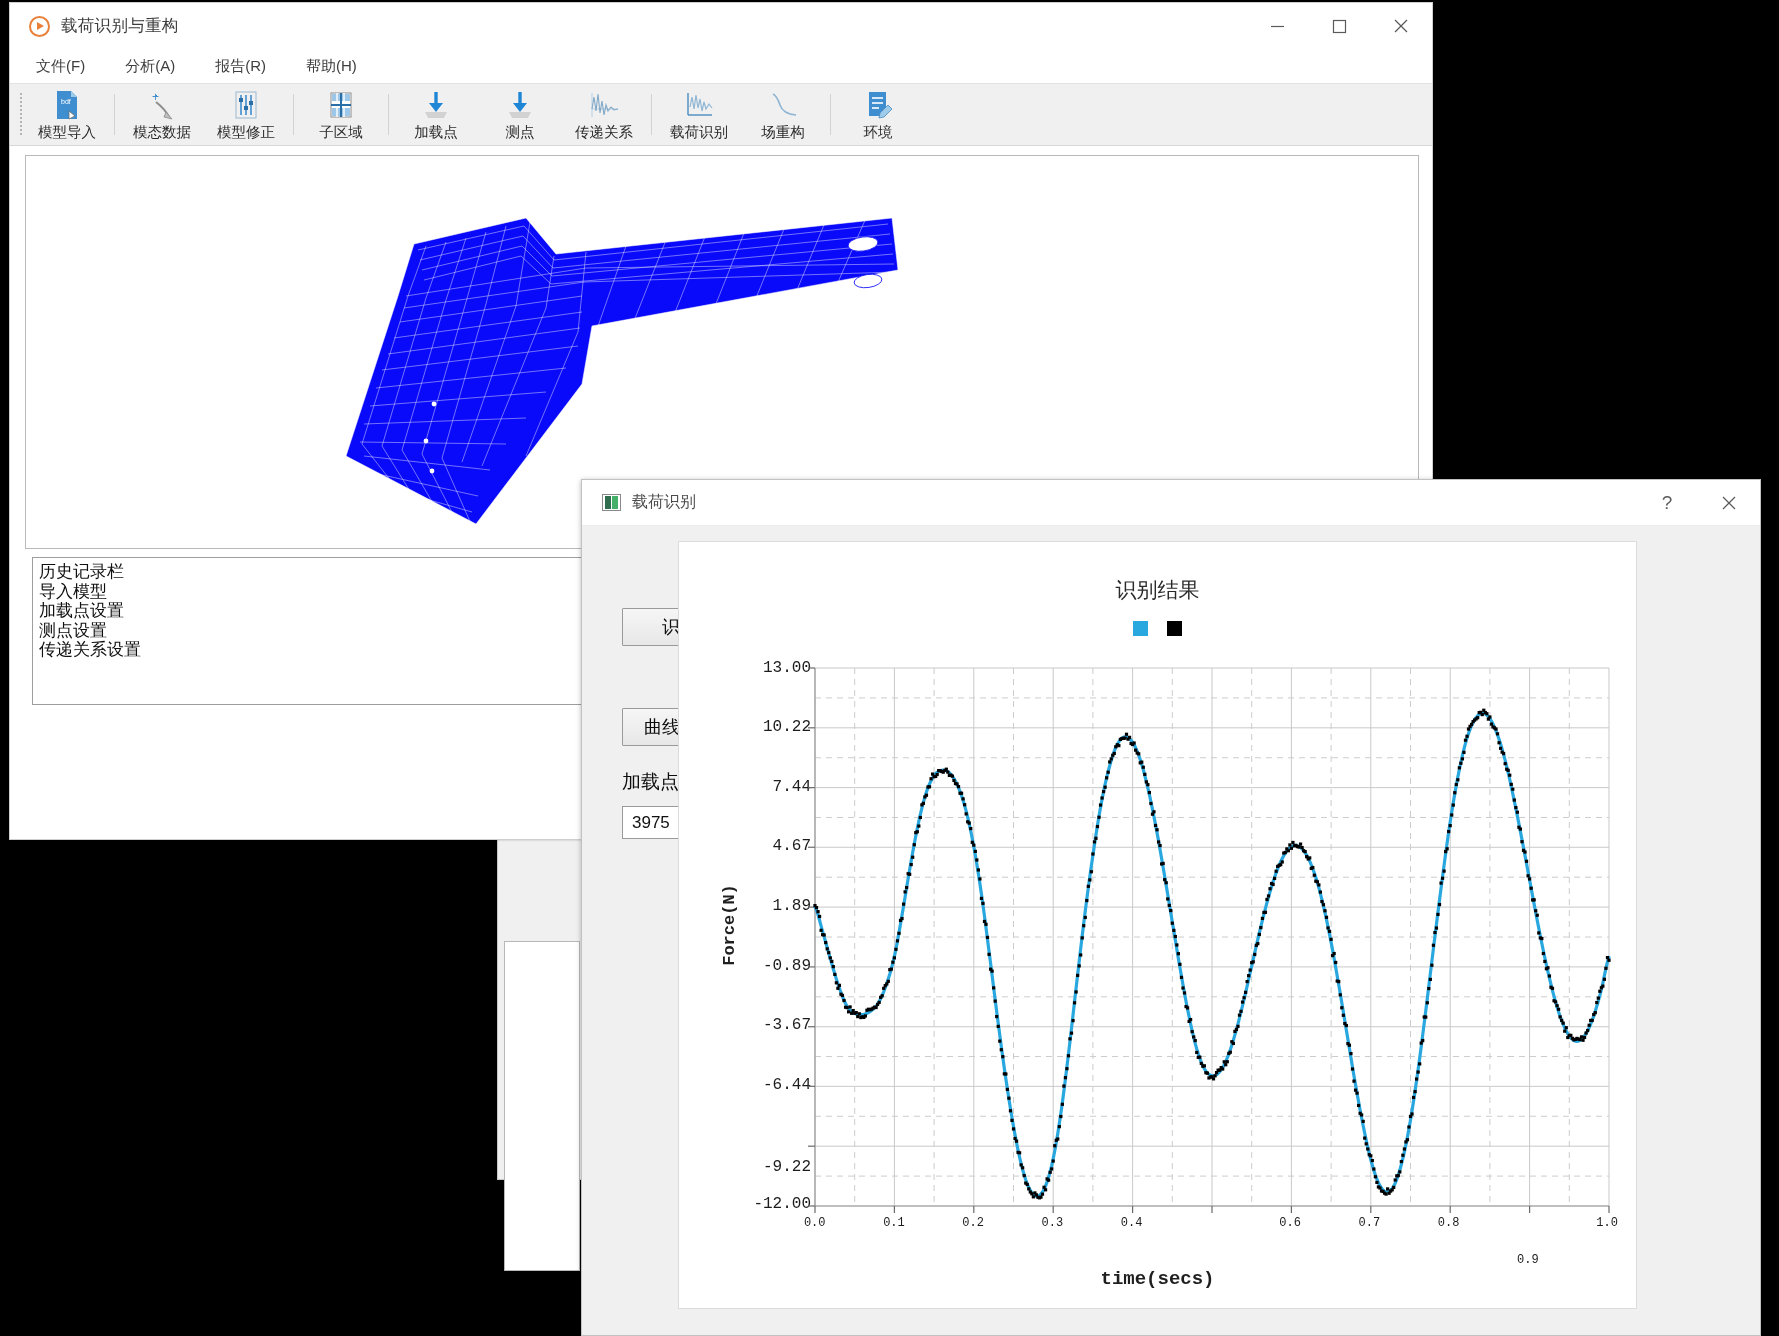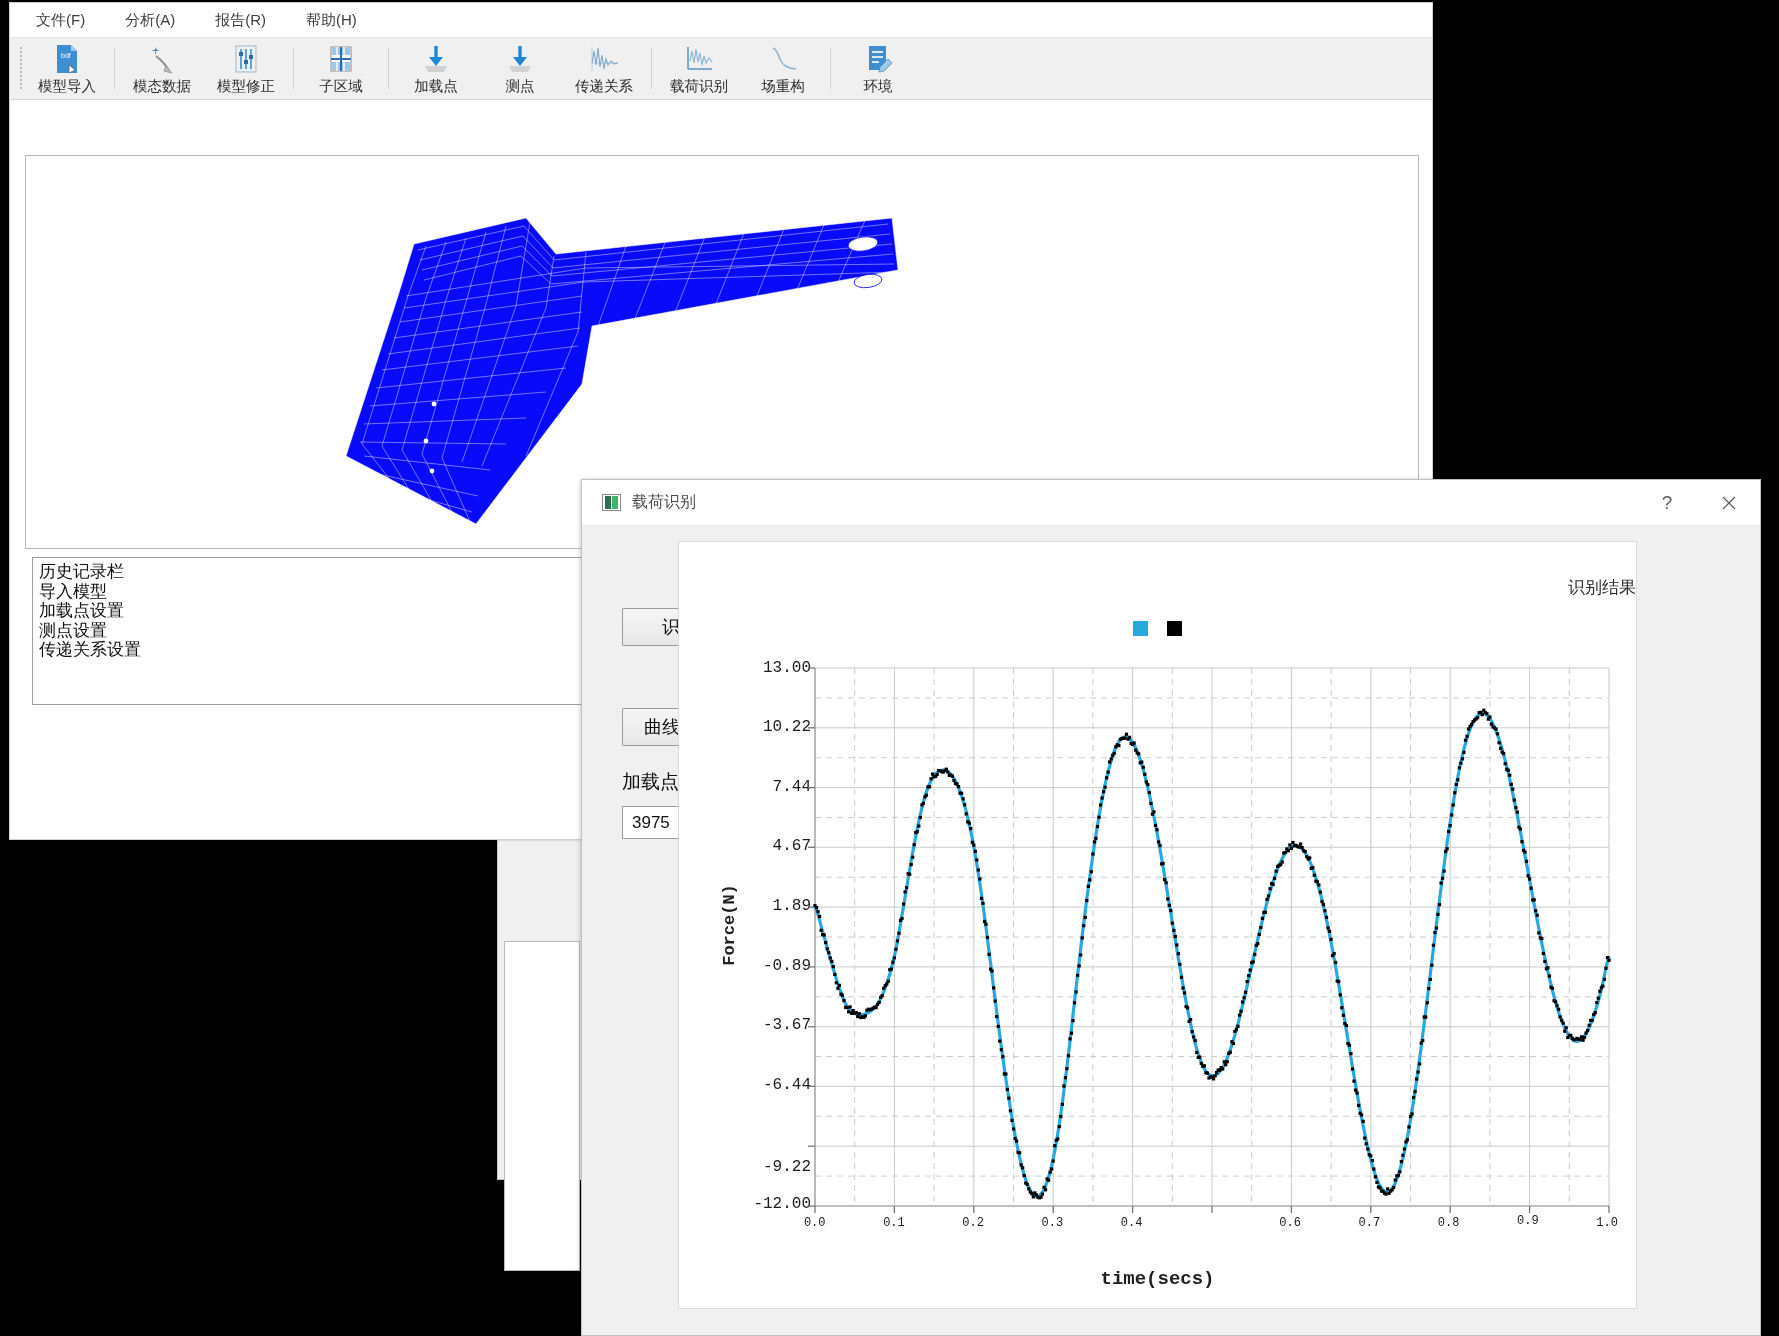--- a/index.html
+++ b/index.html
@@ -169,22 +169,22 @@
     border-top:7px solid #1a1a1a;
   }
 
   
   .chart-card {
     position: absolute; left: 96px; top: 15px;
     width: 959px; height: 768px;
     background: #ffffff; border: 1px solid #dcdcdc;
   }
   .chart-title {
-    position:absolute; width:100%; top:34px; text-align:right;
-    font-size: 17px; color: #2a2a2a;
+    position:absolute; width:100%; top:34px; text-align:center;
+    font-size: 21px; color: #2a2a2a;
   }
   .chart-legend {
     position:absolute; width:100%; top:79px;
     display:flex; justify-content:center; gap: 19px;
   }
   .lg-sq { width: 15px; height: 15px; }
   .plot-wrap { position:absolute; left:0; top:0; width:100%; height:100%; }
   .axis-ylabel {
     position: absolute; left: 10px; top: 50%;
     transform: translateY(-50%) rotate(-90deg);
@@ -217,20 +217,42 @@
   <div class="bg-dialog">
     <div class="bgd-title">识别</div>
     <div class="bg-inner-box"></div>
     <div class="bg-frag" style="left:8px; top:100px;">桥</div>
     <div class="bg-frag" style="left:8px; top:612px;">显</div>
     <div class="bg-inner-box2"></div>
   </div>
 
   <div class="main-window">
 
+    <div class="titlebar">
+      <div class="title-icon"></div>
+      <div class="title-text">载荷识别与重构</div>
+      <div class="win-btns">
+        <div class="win-btn">
+          <svg width="15" height="15" viewBox="0 0 15 15">
+              <line x1="1" y1="7.5" x2="14" y2="7.5" stroke="currentColor" stroke-width="1.2"></line>
+            </svg>
+        </div>
+        <div class="win-btn">
+          <svg width="15" height="15" viewBox="0 0 15 15">
+              <rect x="1.5" y="1.5" width="12" height="12" fill="none" stroke="currentColor" stroke-width="1.2"></rect>
+            </svg>
+        </div>
+        <div class="win-btn close">
+          <svg width="16" height="16" viewBox="0 0 16 16">
+              <line x1="2" y1="2" x2="14" y2="14" stroke="currentColor" stroke-width="1.2"></line>
+              <line x1="14" y1="2" x2="2" y2="14" stroke="currentColor" stroke-width="1.2"></line>
+            </svg>
+        </div>
+      </div>
+    </div>
 
     <div class="menubar">
       <div class="menu-item">文件(F)</div>
       <div class="menu-item">分析(A)</div>
       <div class="menu-item">报告(R)</div>
       <div class="menu-item">帮助(H)</div>
     </div>
 
     <div class="toolbar">
       <div class="tb-grip"></div>
@@ -476,21 +498,21 @@
             </div>
           <div id="xticks">
               <div class="xtick" style="left: 135.716px; top: 674.24px;">0.0</div>
               <div class="xtick" style="left: 214.951px; top: 674.24px;">0.1</div>
               <div class="xtick" style="left: 294.185px; top: 674.24px;">0.2</div>
               <div class="xtick" style="left: 373.42px; top: 674.24px;">0.3</div>
               <div class="xtick" style="left: 452.654px; top: 674.24px;">0.4</div>
               <div class="xtick" style="left: 611.123px; top: 674.24px;">0.6</div>
               <div class="xtick" style="left: 690.357px; top: 674.24px;">0.7</div>
               <div class="xtick" style="left: 769.592px; top: 674.24px;">0.8</div>
-              <div class="xtick" style="left: 848.826px; top: 672px;">0.9</div>
+              <div class="xtick" style="left: 848.826px; top: 711px;">0.9</div>
               <div class="xtick" style="left: 928.06px; top: 674.24px;">1.0</div>
             </div>
           <svg id="plotsvg" width="959" height="768" viewBox="0 0 959 768" style="position:absolute;left:0;top:0;">
               <line x1="136" y1="126" x2="930" y2="126" stroke="#c9c9c9" stroke-width="1"></line>
               <line x1="136" y1="185.82560000000007" x2="930" y2="185.82560000000007" stroke="#c9c9c9" stroke-width="1"></line>
               <line x1="136" y1="245.65119999999996" x2="930" y2="245.65119999999996" stroke="#c9c9c9" stroke-width="1"></line>
               <line x1="136" y1="305.2616" x2="930" y2="305.2616" stroke="#c9c9c9" stroke-width="1"></line>
               <line x1="136" y1="365.0872" x2="930" y2="365.0872" stroke="#c9c9c9" stroke-width="1"></line>
               <line x1="136" y1="424.91280000000006" x2="930" y2="424.91280000000006" stroke="#c9c9c9" stroke-width="1"></line>
               <line x1="136" y1="484.7384" x2="930" y2="484.7384" stroke="#c9c9c9" stroke-width="1"></line>

